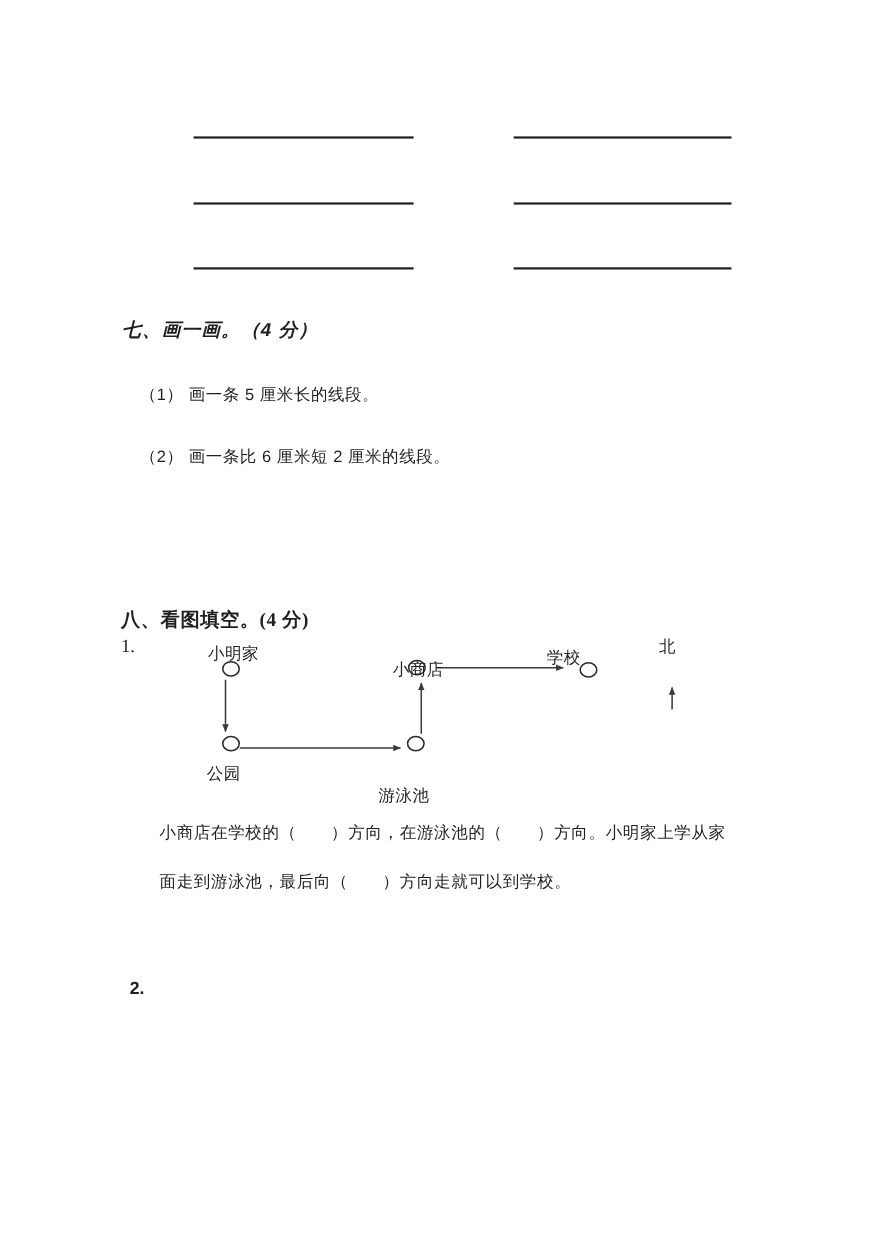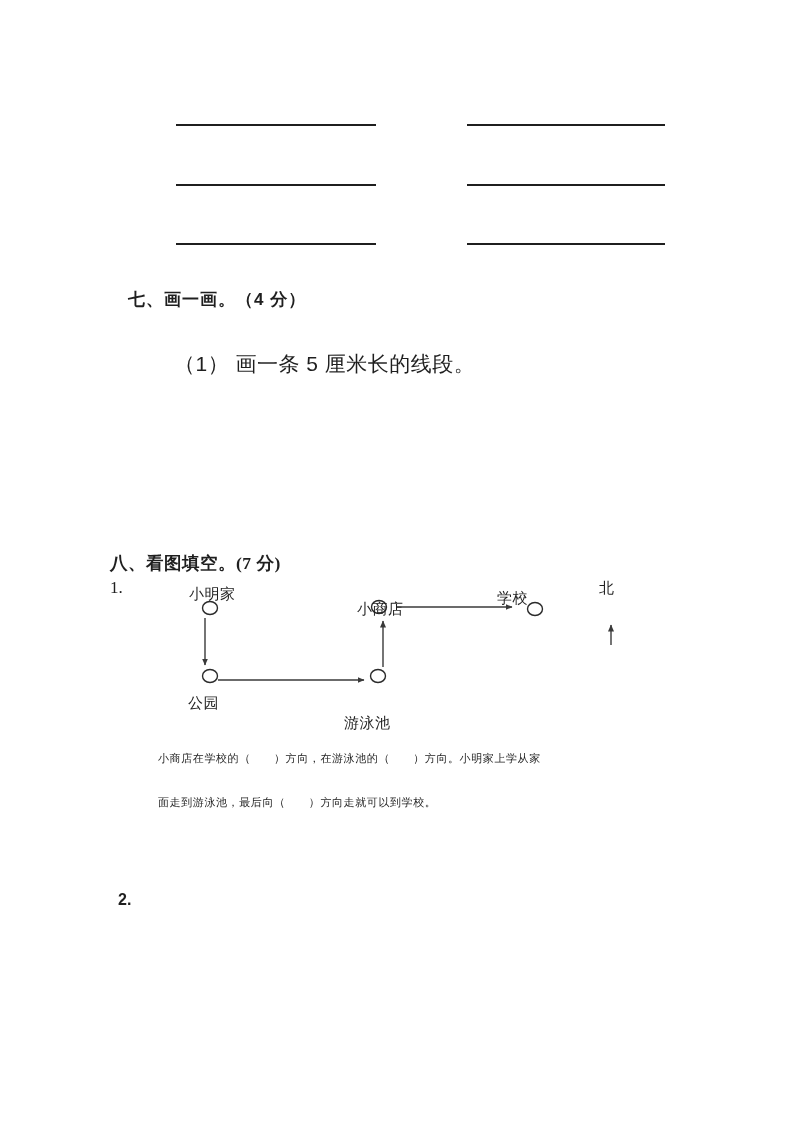--- a/index.html
+++ b/index.html
@@ -33,24 +33,23 @@
     white-space: nowrap;
   }
   .h-serif {
     font-family: "Liberation Serif", serif;
     font-weight: 600;
     font-size: 17.5px;
     letter-spacing: 0.5px;
     white-space: nowrap;
   }
   .item {
-    font-size: 21px;
+    font-size: 15px;
     letter-spacing: 0.5px;
     white-space: nowrap;
-    margin-left: 47px;
   }
   .qnum-serif {
     font-family: "Liberation Serif", serif;
     font-size: 17px;
   }
   .qnum-bold {
     font-family: "Liberation Sans", sans-serif;
     font-weight: bold;
     font-size: 16px;
   }
@@ -62,46 +61,46 @@
     letter-spacing: 0.5px;
     white-space: nowrap;
     text-align: right;
   }
 
   
   .para {
     position: absolute;
     left: 145px; top: 736px;
     width: 560px;
-    font-size: 11px;
+    font-size: 15px;
     line-height: 44px;
     letter-spacing: 0.6px;
-    margin-left: 13px;
   }
   .para div { white-space: nowrap; }
 
   svg .shape { fill: #ffffff; stroke: #2b2b2b; stroke-width: 1.4; }
   svg .arrow { stroke: #3a3a3a; stroke-width: 1.4; fill: none; }
 </style>
 </head>
 <body>
 
 <div class="page">
 
   <div class="blank-line" style="left:176px; top:124px; width:200px;"></div>
   <div class="blank-line" style="left:467px; top:124px; width:198px;"></div>
   <div class="blank-line" style="left:176px; top:184px; width:200px;"></div>
   <div class="blank-line" style="left:467px; top:184px; width:198px;"></div>
   <div class="blank-line" style="left:176px; top:243px; width:200px;"></div>
   <div class="blank-line" style="left:467px; top:243px; width:198px;"></div>
 
-  <div class="abs h-sans" style="left:128px; top:288px;">七、画一画。（4 分）</div>
+  <div class="abs h-sans" style="left:111px; top:288px;font-style:italic;">七、画一画。（4 分）</div>
   <div class="abs item" style="left:127px; top:350px;">（1） 画一条 5 厘米长的线段。</div>
+  <div class="abs item" style="left:127px; top:406px;">（2） 画一条比 6 厘米短 2 厘米的线段。</div>
 
-  <div class="abs h-serif" style="left:110px; top:551px;">八、看图填空。(7 分)</div>
+  <div class="abs h-serif" style="left:110px; top:551px;">八、看图填空。(4 分)</div>
   <div class="abs qnum-serif" style="left:110px; top:578px;">1.</div>
 
   <div class="abs" style="left:0; top:0;">
 
     <svg class="abs" style="left:150px; top:575px;" width="530" height="150" viewBox="0 0 530 150">
       <defs>
         <marker id="ah" markerWidth="8" markerHeight="8" refX="6.5" refY="3" orient="auto" markerUnits="userSpaceOnUse">
           <path d="M0,0 L7,3 L0,6 Z" fill="#3a3a3a"></path>
         </marker>
       </defs>

